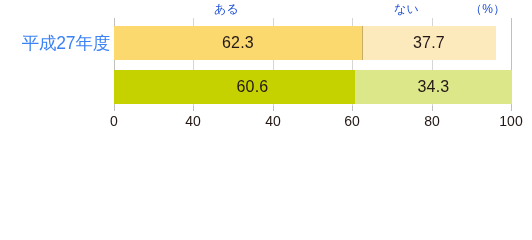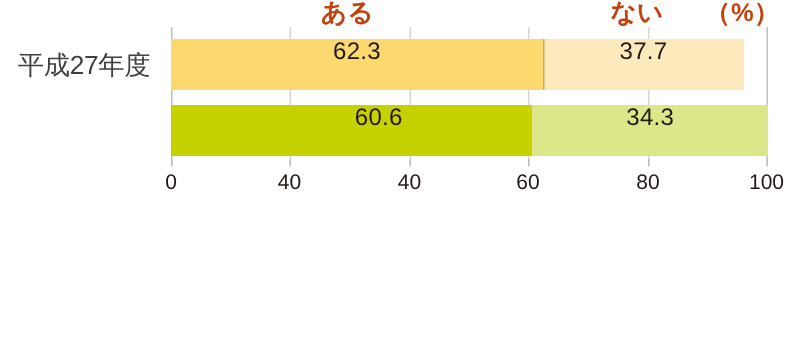--- a/index.html
+++ b/index.html
@@ -50,40 +50,39 @@
   .legend-row {
     position: absolute;
     left: 114px;
     top: 0;
     width: 418px;
     height: 18px;
   }
   .legend-label {
     position: absolute;
     top: 1px;
-    font-size: 17px;
+    font-size: 12px;
     line-height: 16px;
-    color: #c2410c;
+    color: #1d4ed8;
     white-space: nowrap;
     letter-spacing: 0.3px;
-    font-weight: bold;
   }
   .legend-aru   { left: 100px; }
-  .legend-nai   { left: 293px; }
+  .legend-nai   { left: 280px; }
   .legend-unit  { left: 356px; }
 
   
   .cat-label {
     position: absolute;
     left: 2px;
     width: 108px;
-    text-align: center;
+    text-align: right;
     font-size: 17.5px;
     line-height: 20px;
-    color: #404040;
+    color: #3b82f6;
     white-space: nowrap;
     letter-spacing: -0.2px;
   }
   .cat-label-0 { top: 33px; }
   .cat-label-1 { top: 77px; }
 
   
   .bar-track {
     position: absolute;
     left: 0;
@@ -91,21 +90,21 @@
   }
   .bar-track-0 { top: 26px; }
   .bar-track-1 { top: 70px; }
 
   .seg {
     position: absolute;
     top: 0;
     height: 34px;
     box-sizing: border-box;
     display: flex;
-    align-items: flex-start;
+    align-items: center;
     justify-content: center;
   }
   .seg-value {
     font-size: 16px;
     line-height: 18px;
     color: #231815;
     letter-spacing: 0.2px;
     pointer-events: none;
   }
 

